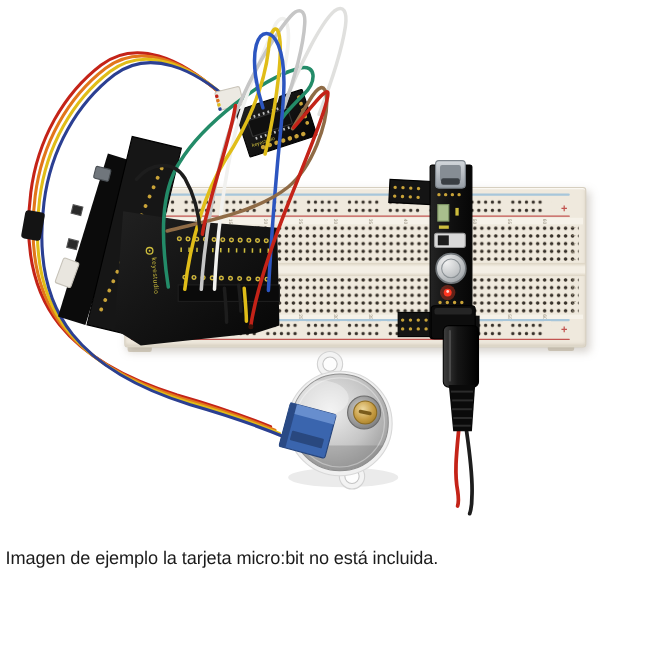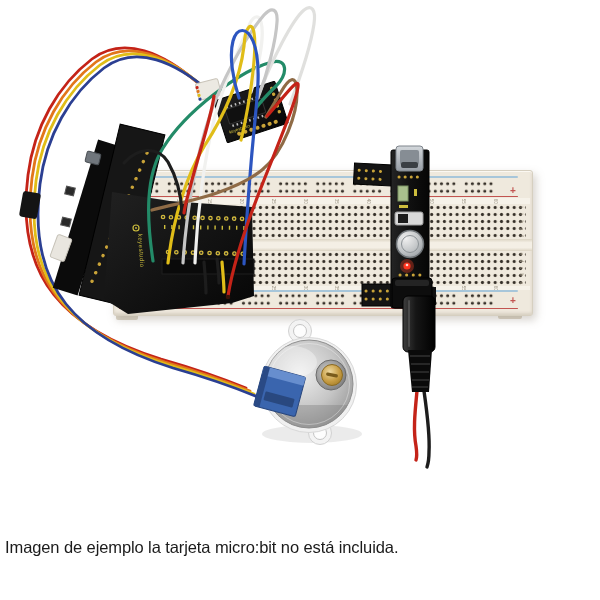--- a/index.html
+++ b/index.html
@@ -30,21 +30,21 @@
     justify-content:space-between;align-items:center;}
   .bb-numbers span{display:block;width:9px;font-size:9px;line-height:8px;color:var(--bb-label,#98907f);
     transform:rotate(90deg) scale(.5);transform-origin:center;text-align:center;}
   .bb-letters{position:absolute;left:403px;width:9px;height:35px;display:flex;flex-direction:column;
     justify-content:space-between;align-items:center;}
   .bb-letters span{display:block;font-size:9px;line-height:6px;color:var(--bb-label,#98907f);
     transform:rotate(90deg) scale(.55);}
   .bb-plus{position:absolute;left:396px;font-size:10px;line-height:10px;color:var(--rail-red,#c25450);font-weight:bold;}
 
   
-  .caption{position:absolute;left:5px;top:538px;font-size:16.5px;color:#1b1b1b;letter-spacing:-.1px;}
+  .caption{position:absolute;left:5px;top:499px;font-size:16.5px;color:#1b1b1b;letter-spacing:-.1px;}
 
   .scene{position:absolute;left:0;top:0;}
 </style>
 </head>
 <body>
 
 <div class="stage">
 
   <div class="bb-foot" style="left:116px;top:311px;width:22px;height:9px;"></div>
   <div class="bb-foot" style="left:498px;top:311px;width:24px;height:8px;"></div>

